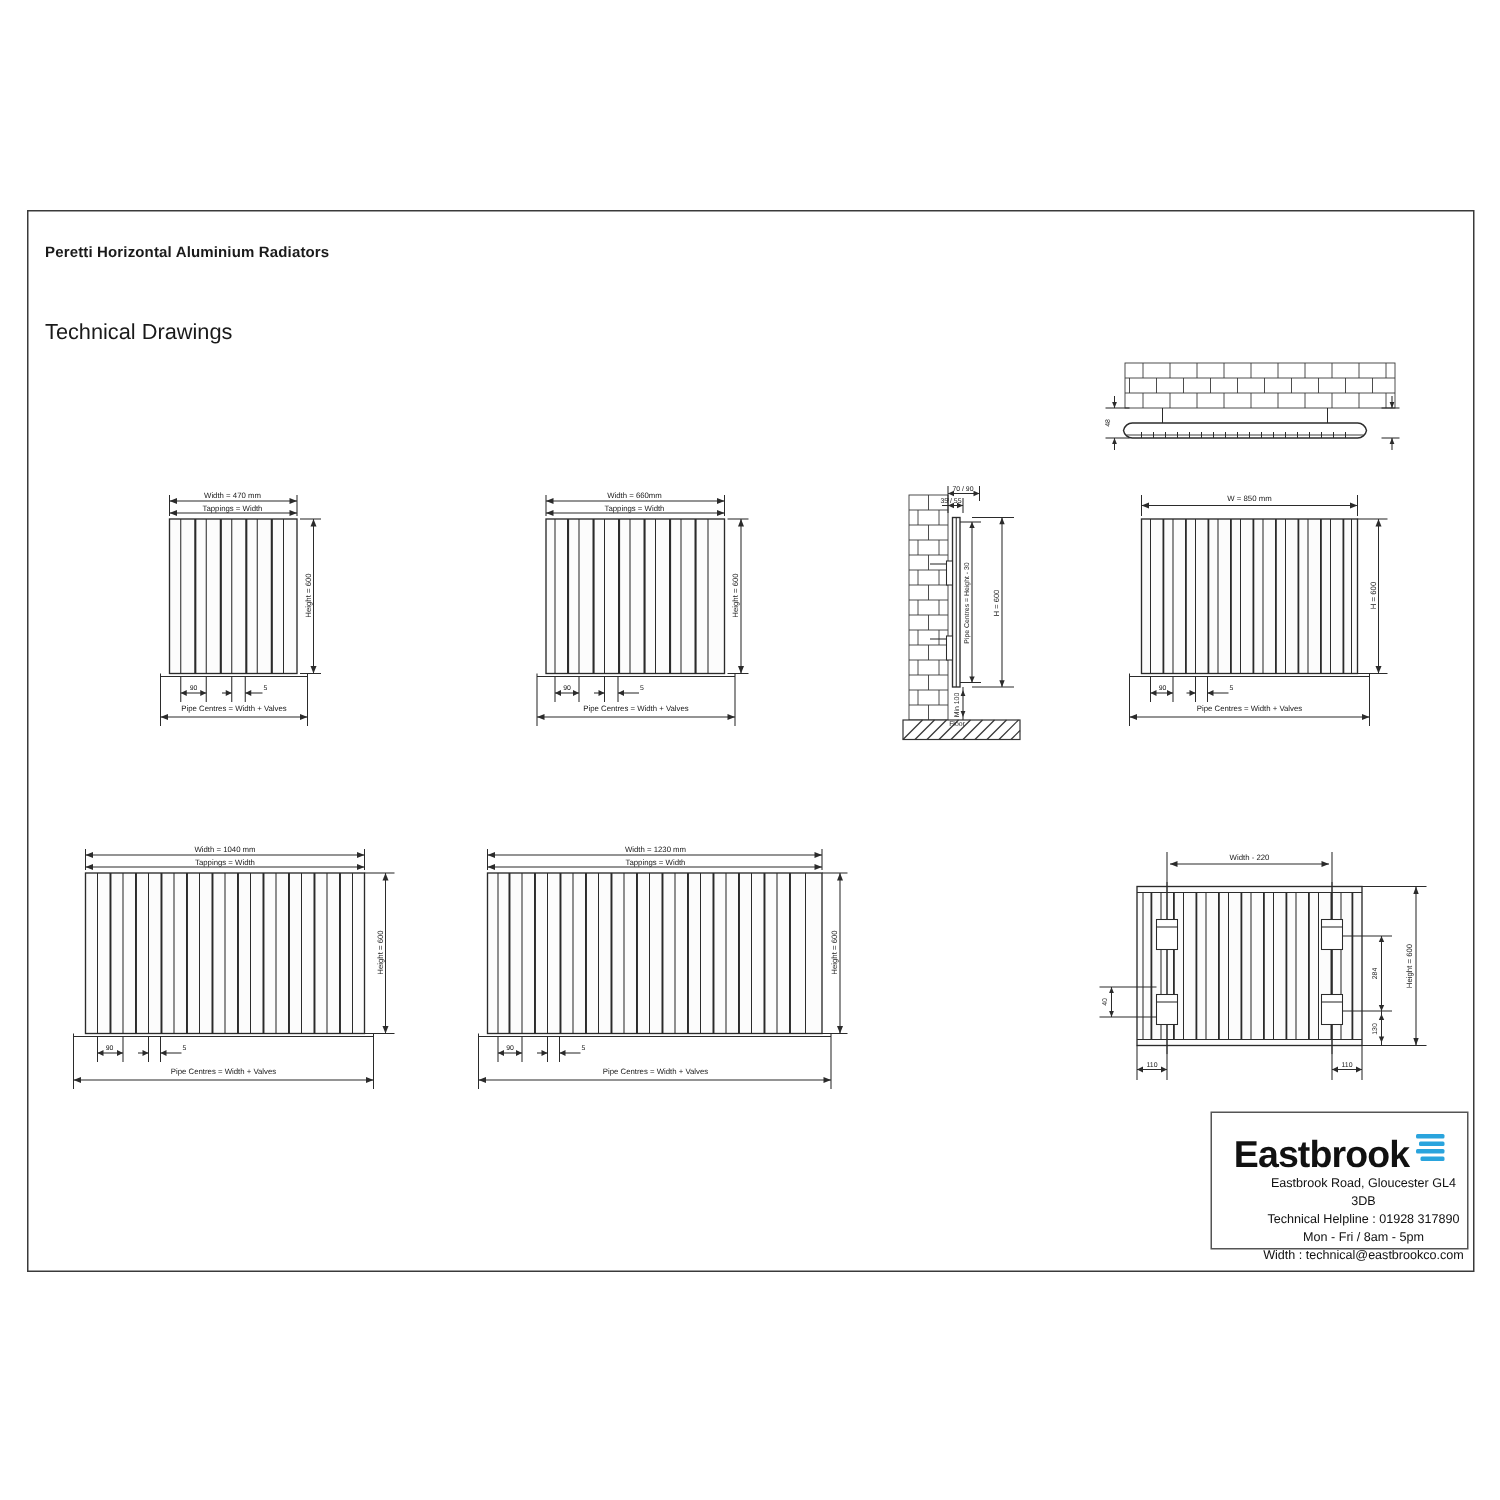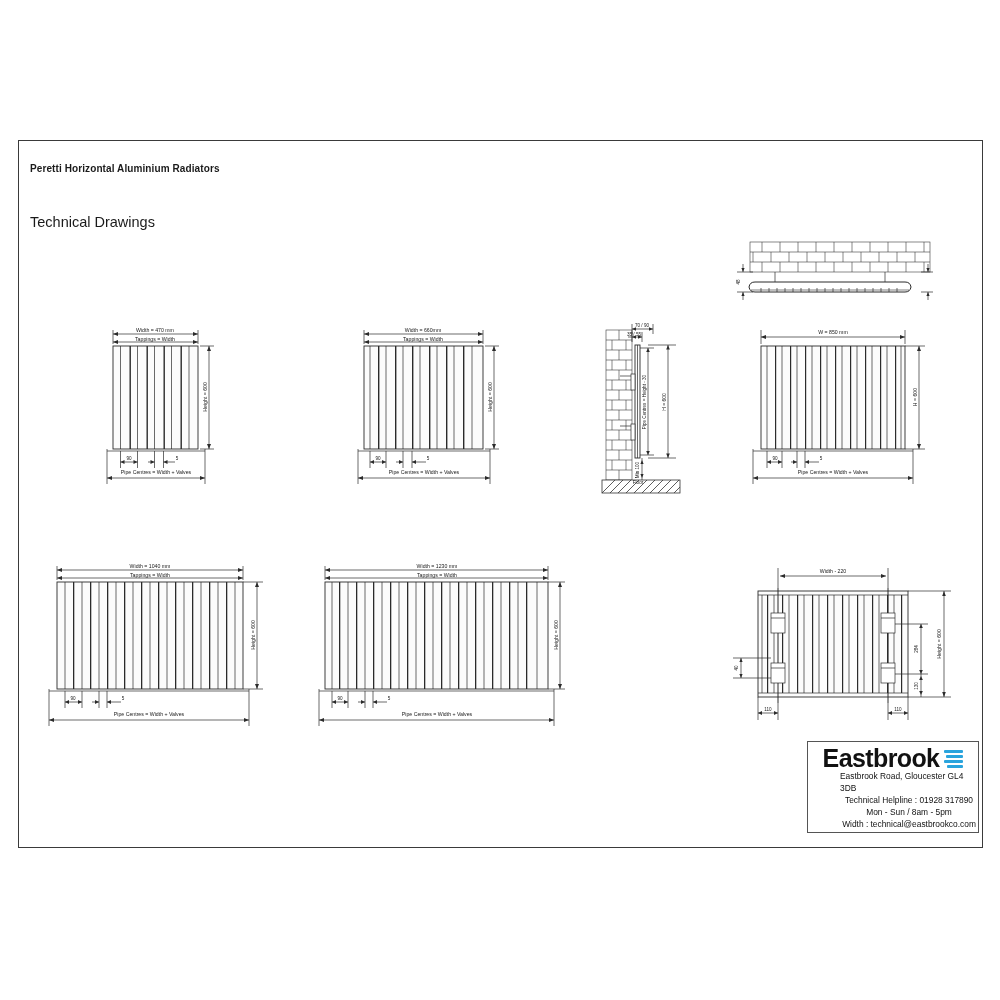--- a/index.html
+++ b/index.html
@@ -19,28 +19,28 @@
   .hatch{fill:none;stroke:#333;stroke-width:.8;}
   .body{fill:#fcfcfc;stroke:#2b2b2b;stroke-width:.9;}
   text{font-family:"Liberation Sans","DejaVu Sans",sans-serif;fill:#1a1a1a;}
   .lbl{font-size:5.2px;}
   .lbl2{font-size:5px;}
   .lblS{font-size:4.6px;}
   .logobox{position:absolute;left:807px;top:741px;width:172px;height:92px;
            border:1px solid #555;background:#fff;box-sizing:border-box;
            display:flex;flex-direction:column;align-items:center;justify-content:flex-start;padding-top:4px;}
   .logorow{display:flex;align-items:center;justify-content:center;gap:5px;}
-  .logotext{font-size:25px;font-weight:bold;letter-spacing:-.6px;line-height:1;color:#111;}
+  .logotext{font-size:25px;font-weight:bold;letter-spacing:-.6px;line-height:1;color:#111;margin-top:12px;}
   .logomark{display:flex;flex-direction:column;gap:2px;width:19px;}
   .logomark i{display:block;height:3px;background:#2aa4dd;border-radius:1px;}
   .logomark i:nth-child(1){width:100%;}
   .logomark i:nth-child(2){width:92%;align-self:flex-end;}
   .logomark i:nth-child(3){width:100%;}
   .logomark i:nth-child(4){width:88%;align-self:flex-end;}
-  .logoline{font-size:8.4px;line-height:1.42;text-align:left;color:#111;margin-left:32px;}
+  .logoline{font-size:8.4px;line-height:1.42;text-align:center;color:#111;margin-left:32px;}
 </style>
 </head>
 <body>
 
 <div class="frame"></div>
 
 <div class="title">Peretti Horizontal Aluminium Radiators</div>
 <div class="subtitle">Technical Drawings</div>
 
 <div class="dwg" style="left:95px;top:322px;">
@@ -721,15 +721,15 @@
     <span class="logotext">Eastbrook</span>
     <span class="logomark">
         <i></i>
         <i></i>
         <i></i>
         <i></i>
       </span>
   </div>
   <div class="logoline">Eastbrook Road, Gloucester GL4 3DB</div>
   <div class="logoline">Technical Helpline : 01928 317890</div>
-  <div class="logoline">Mon - Sun / 8am - 5pm</div>
+  <div class="logoline">Mon - Fri / 8am - 5pm</div>
   <div class="logoline">Width : technical@eastbrookco.com</div>
 </div>
 
 </body></html>

